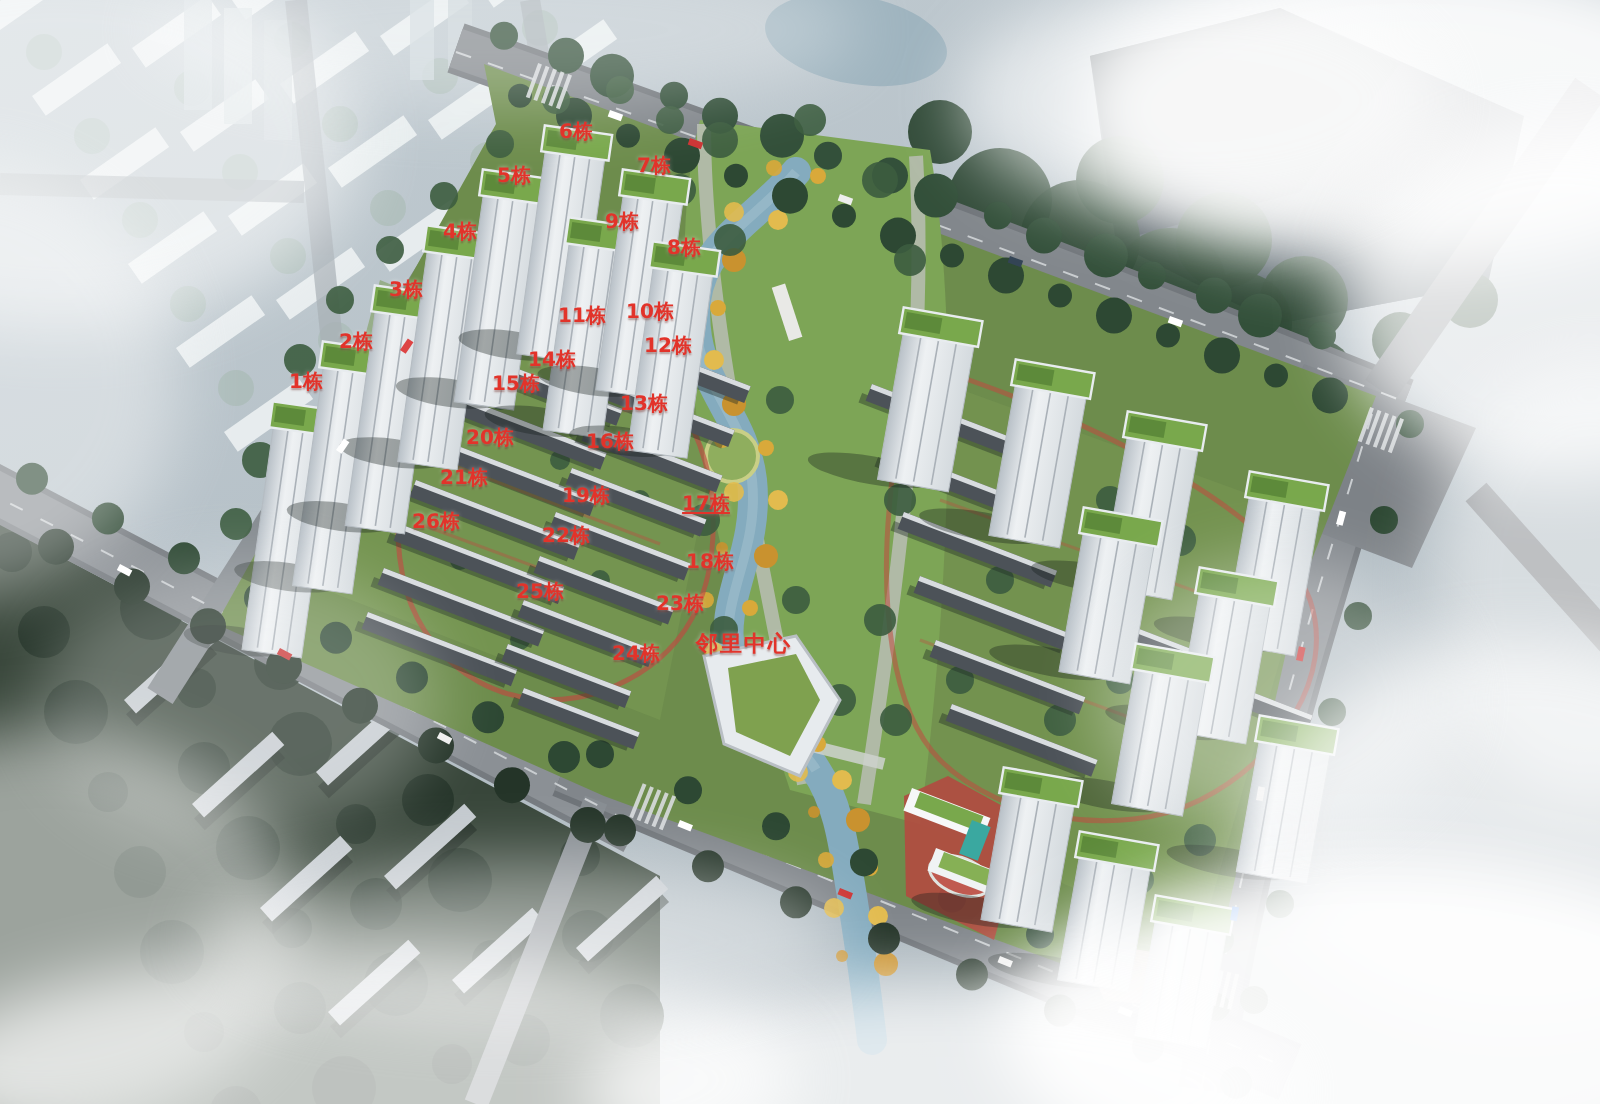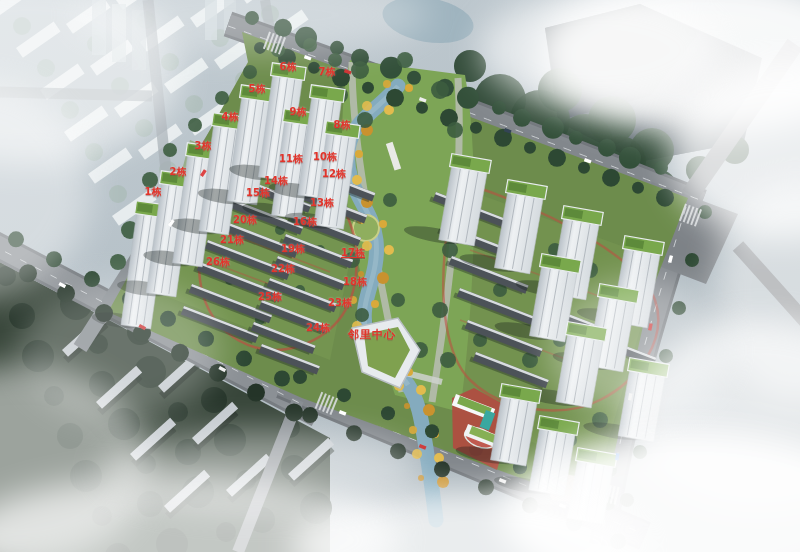--- a/index.html
+++ b/index.html
@@ -717,35 +717,35 @@
         <ellipse cx="600" cy="50" rx="120" ry="60" fill="#ffffff" opacity="0.6" filter="url(#fog-blur)"></ellipse>
       </g>
   </svg>
   <div class="label-layer">
       <span class="bl" style="left: 153px; top: 192px;">1栋</span>
       <span class="bl" style="left: 178px; top: 172px;">2栋</span>
       <span class="bl" style="left: 203px; top: 146px;">3栋</span>
       <span class="bl" style="left: 230px; top: 117px;">4栋</span>
       <span class="bl" style="left: 257px; top: 89px; text-align: right;">5栋</span>
       <span class="bl" style="left: 288px; top: 67px;">6栋</span>
-      <span class="bl" style="left: 327px; top: 72px;">7栋</span>
+      <span class="bl" style="left: 327px; top: 84px;">7栋</span>
       <span class="bl" style="left: 342px; top: 125px;">8栋</span>
-      <span class="bl" style="left: 298px; top: 112px;">9栋</span>
+      <span class="bl" style="left: 311px; top: 112px;">9栋</span>
       <span class="bl" style="left: 325px; top: 157px;">10栋</span>
       <span class="bl" style="left: 291px; top: 159px;">11栋</span>
       <span class="bl" style="left: 334px; top: 174px;">12栋</span>
       <span class="bl" style="left: 322px; top: 203px;">13栋</span>
       <span class="bl" style="left: 276px; top: 181px;">14栋</span>
       <span class="bl" style="left: 258px; top: 193px;">15栋</span>
       <span class="bl" style="left: 305px; top: 222px;">16栋</span>
       <span class="bl" style="left: 353px; top: 253px; text-decoration: underline;">17栋</span>
       <span class="bl" style="left: 345px; top: 282px; margin-left: 10px;">18栋</span>
       <span class="bl" style="left: 293px; top: 249px;">19栋</span>
       <span class="bl" style="left: 245px; top: 220px;">20栋</span>
       <span class="bl" style="left: 232px; top: 240px;">21栋</span>
       <span class="bl" style="left: 283px; top: 269px;">22栋</span>
       <span class="bl" style="left: 340px; top: 303px;">23栋</span>
       <span class="bl" style="left: 318px; top: 328px;">24栋</span>
       <span class="bl" style="left: 270px; top: 297px;">25栋</span>
       <span class="bl" style="left: 218px; top: 262px;">26栋</span>
-      <span class="bl poi" style="left: 372px; top: 334px;">邻里中心</span>
+      <span class="bl poi" style="left: 372px; top: 322px;">邻里中心</span>
     </div>
 </div>
 
 </body></html>

